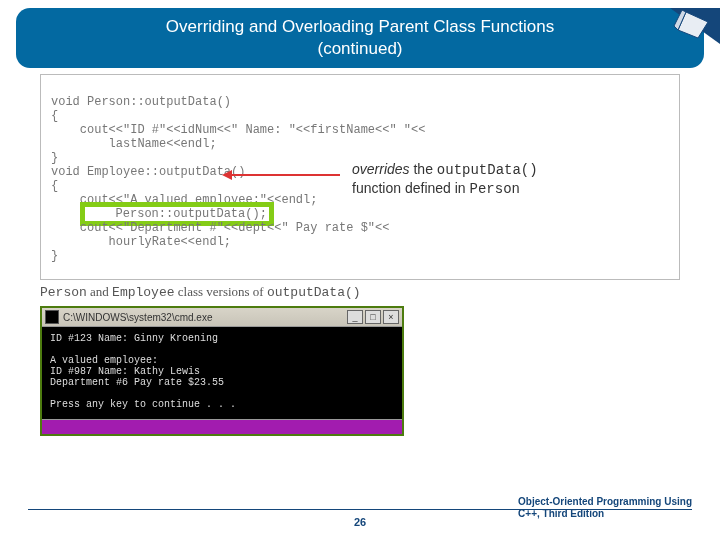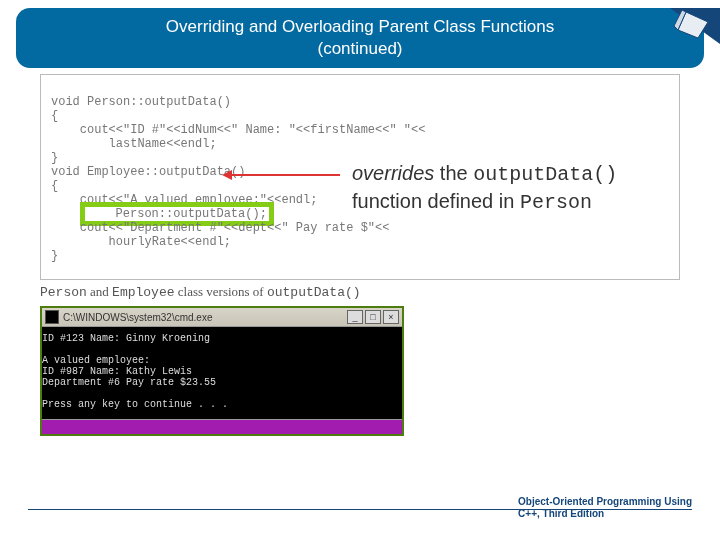--- a/index.html
+++ b/index.html
@@ -1,32 +1,32 @@
 <!DOCTYPE html>
 <html><head>
 <meta charset="utf-8">
 <style>
 body{margin:0;font-family:Verdana,Geneva,sans-serif;font-size:12px;color:#333;width:720px;height:540px;position:relative;background:#fff;overflow:hidden}
 .slide{position:relative;width:720px;height:540px}
 .title-bar{margin:8px 16px 0 16px;background:#0369a1;border-radius:14px;padding:8px 20px;color:#fff;font-size:17px;text-align:center;line-height:1.3}
 .code-box{margin:6px 40px 0 40px;border:1px solid #bbb;padding:6px 10px 2px 10px;font-family:"Courier New",monospace;font-size:12px;color:#777;white-space:pre;position:relative;filter:blur(.3px)}
 .arrow{position:absolute;left:230px;top:166px;width:110px;height:2px;background:#d33}
 .arrow:before{content:"";position:absolute;left:-8px;top:-4px;border-right:10px solid #d33;border-top:5px solid transparent;border-bottom:5px solid transparent}
-.callout{position:absolute;left:352px;top:152px;font-size:20px;line-height:1.3}
+.callout{position:absolute;left:352px;top:152px;font-size:14px;line-height:1.3}
 .callout .em{font-style:italic}
 .callout .mono{font-family:"Courier New",monospace}
 .fig-cap1{margin:4px 40px 0 40px;font-family:Georgia,serif;font-size:13px;color:#555;filter:blur(.3px)}
 .fig-cap1 .mono{font-family:"Courier New",monospace}
 .cmd-wrap{margin:6px 40px 0 40px;display:flex;align-items:flex-start;gap:10px}
 .cmd-win{border:2px solid #4d7c0f;width:360px;background:#a21caf}
 .cmd-tb{display:flex;align-items:center;background:linear-gradient(#d8d4c8,#c8c4b8);border-bottom:1px solid #999;height:18px;padding:0 3px;font-size:10px;color:#333}
 .cmd-tb .icn{width:12px;height:12px;background:#000;border:1px solid #555;margin-right:4px}
 .cmd-tb .sp{flex:1}
 .cmd-tb .btn{width:14px;height:12px;border:1px solid #666;background:#ddd;margin-left:2px;font-size:9px;line-height:12px;text-align:center}
-.cmd-body{background:#000;color:#ddd;font-family:"Courier New",monospace;font-size:10px;padding:6px 0;white-space:pre;min-height:80px}
+.cmd-body{background:#000;color:#ddd;font-family:"Courier New",monospace;font-size:10px;padding:6px 8px;white-space:pre;min-height:80px}
 .cmd-sb{height:14px;border-top:1px solid #999}
 .fig-cap2{margin:6px 40px 0 40px;font-family:Georgia,serif;font-size:13px;color:#555;display:flex;justify-content:space-between;filter:blur(.3px)}
 .fig-cap2 .mono{font-family:"Courier New",monospace}
 .foot-rule{position:absolute;left:28px;right:28px;bottom:38px;border-top:1px solid #14467a}
 .page-num{position:absolute;left:0;right:0;bottom:20px;text-align:center;font-weight:bold;font-size:11px;color:#14467a}
 .book{position:absolute;right:28px;bottom:28px;font-size:10px;font-weight:bold;color:#14467a;text-align:left;line-height:1.2}
 .corner{position:absolute;right:0;top:0;width:70px;height:56px}
 .corner svg{display:block}
 .hl{border:5px solid #84cc16;padding:0 2px}
 </style>
@@ -91,18 +91,19 @@
 <span></span>
 <span>Press any key to continue . . .</span></div>
       <div class="cmd-sb"></div>
     </div>
   </div>
 
   <div class="fig-cap2">
   </div>
 
   <div class="foot-rule"></div>
+  <div class="page-num">26</div>
   <div class="book">
     <div>Object-Oriented Programming Using</div>
     <div>C++, Third Edition</div>
   </div>
 
 </div>
 
 </body></html>

